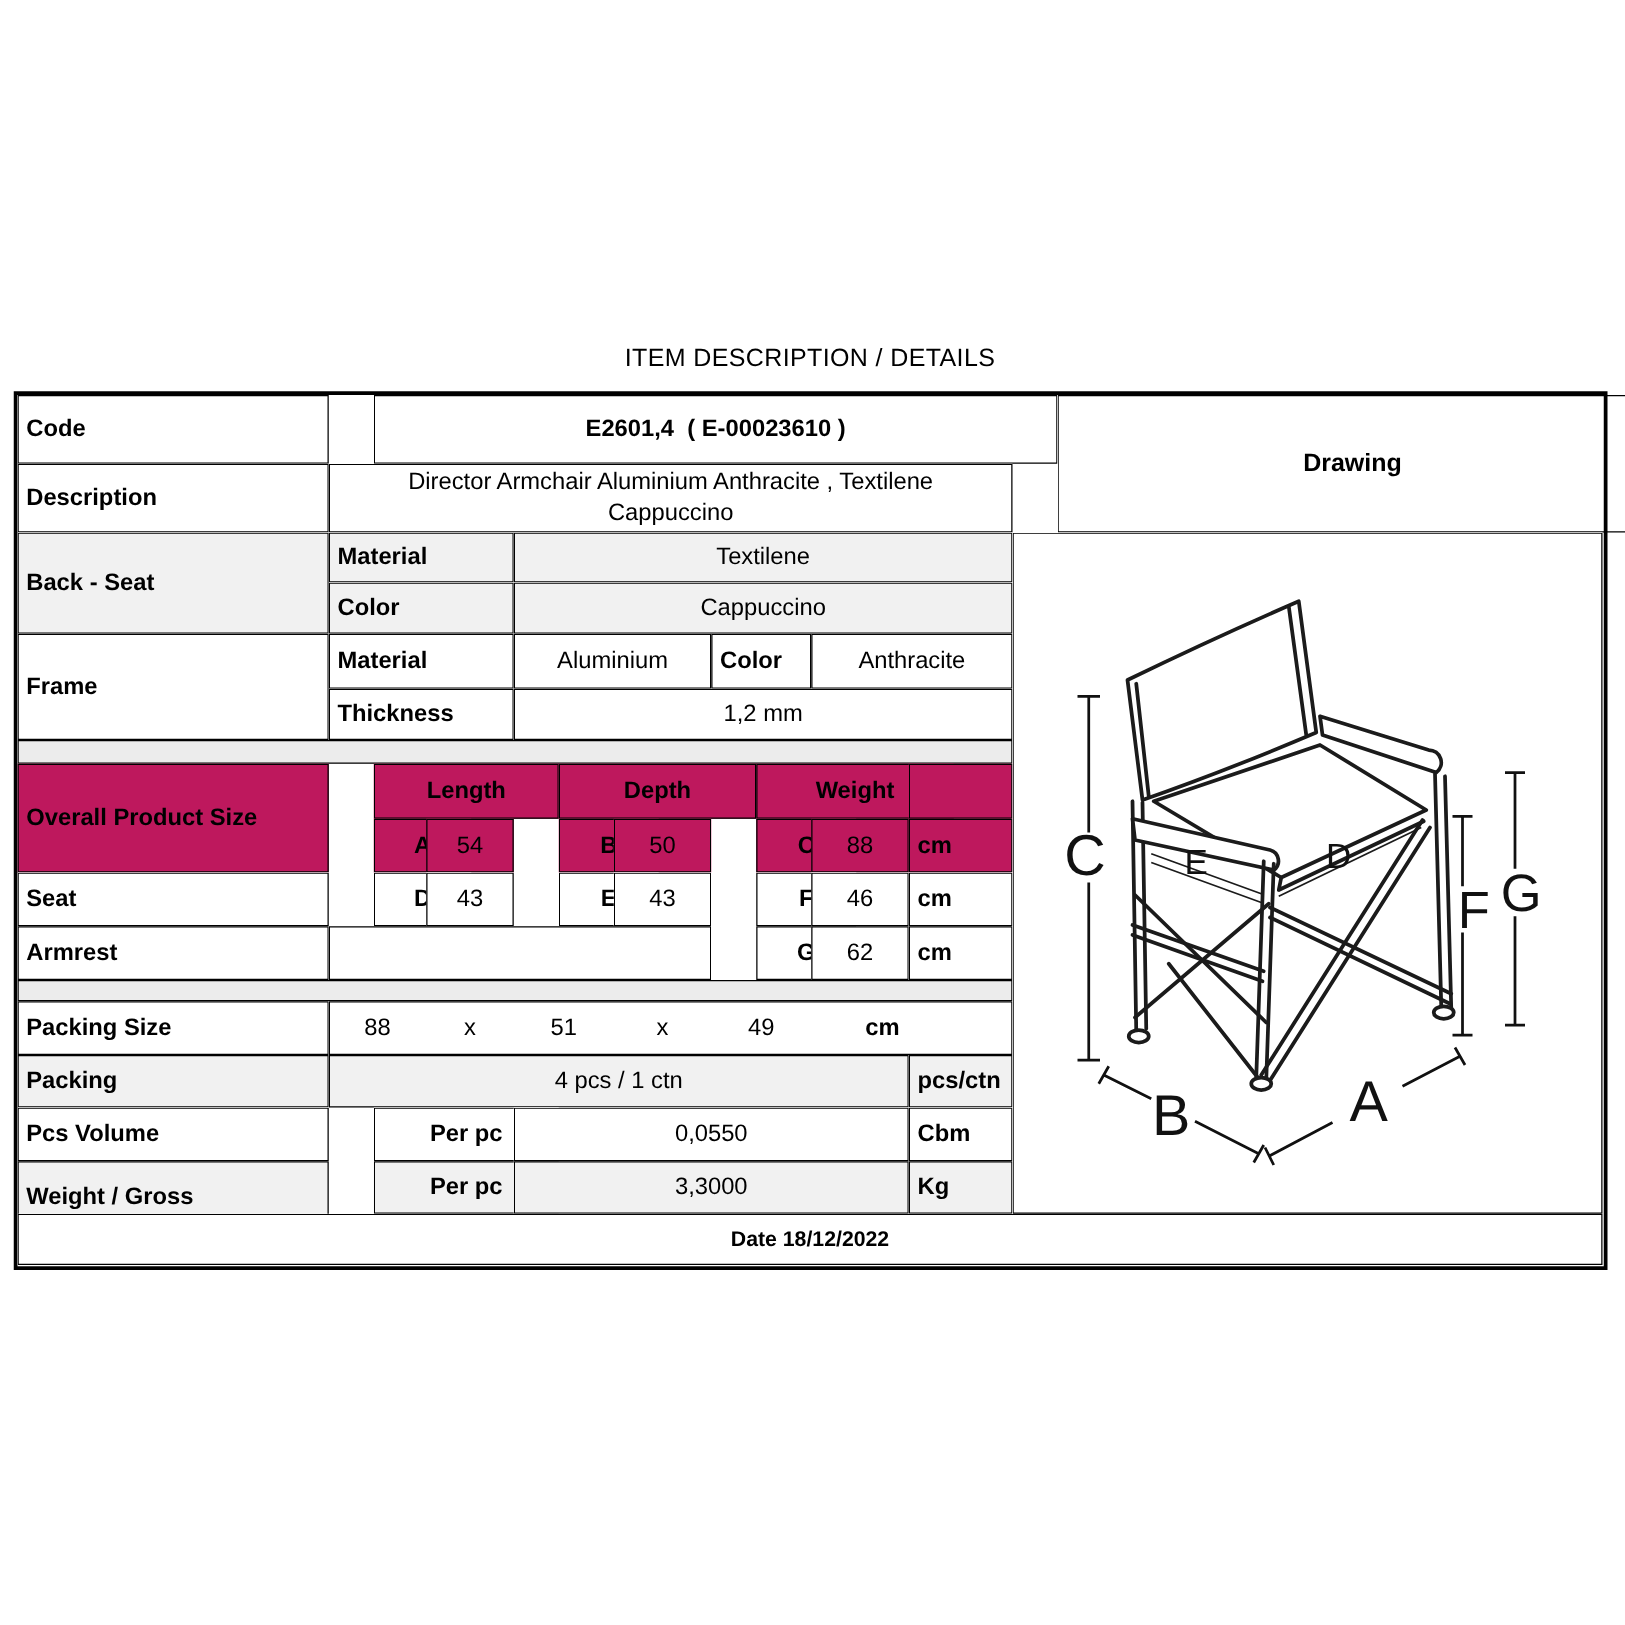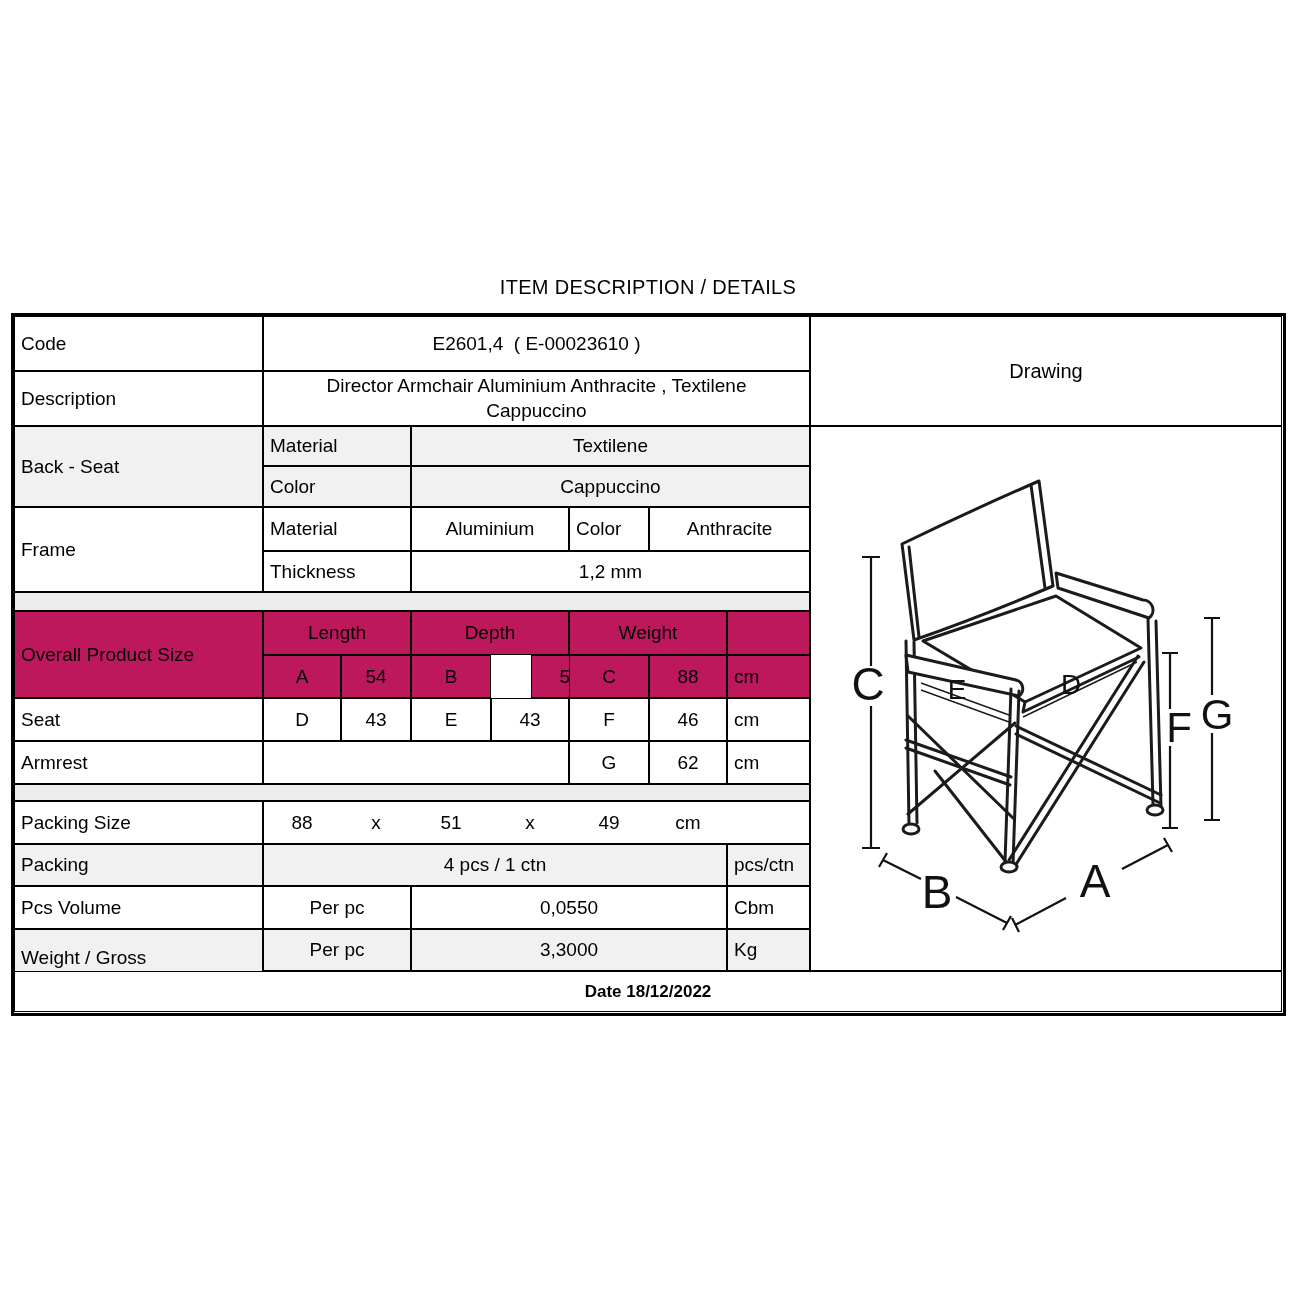--- a/index.html
+++ b/index.html
@@ -2,23 +2,23 @@
 <html><head>
 <meta charset="utf-8">
 <style>
   html,body{margin:0;padding:0;background:#fff;}
   body{font-family:"Liberation Sans", sans-serif; color:#000;}
   #page{position:relative;width:1300px;height:1300px;background:#fff;overflow:hidden;}
   .title{position:absolute;left:14px;top:276px;width:1268px;text-align:center;
          font-size:20px;font-weight:normal;letter-spacing:.3px;}
   .cell{position:absolute;box-sizing:border-box;display:flex;align-items:center;
         background:#fff;font-size:19px;box-shadow:inset 0 0 0 1px #000;overflow:hidden;}
-  .lab{font-weight:normal;justify-content:flex-start;padding-left:7px;}
+  .lab{font-weight:bold;justify-content:flex-start;padding-left:7px;}
   .val{justify-content:center;text-align:center;}
-  .bold{font-weight:normal;}
+  .bold{font-weight:bold;margin-left:36px;}
   .pre{white-space:pre;}
   .shade{background:#F1F1F1;}
   .yellow{background:#be185d;}
   .sep{background:#ECECEC;}
   .desc{line-height:1.3;padding:0 30px;}
   .outer{position:absolute;left:11px;top:313px;width:1275px;height:703px;
          box-sizing:border-box;border:3px solid #000;pointer-events:none;z-index:6;background:transparent;}
   .psz-grid{display:grid;grid-template-columns:78px 70px 80px 78px 80px 78px;align-items:center;}
   .psz-grid span{text-align:center;}
   .date{justify-content:center;font-size:17px;font-weight:bold;}
@@ -55,21 +55,21 @@
   <div class="cell sep" style="left:14px;top:592px;width:796px;height:19px;"></div>
 
   <div class="cell lab yellow" style="left:14px;top:611px;width:249px;height:87px;">Overall Product Size</div>
   <div class="cell val bold yellow" style="left:263px;top:611px;width:148px;height:44px;">Length</div>
   <div class="cell val bold yellow" style="left:411px;top:611px;width:158px;height:44px;">Depth</div>
   <div class="cell val bold yellow" style="left:569px;top:611px;width:158px;height:44px;">Weight</div>
   <div class="cell yellow" style="left:727px;top:611px;width:83px;height:44px;"></div>
   <div class="cell val bold yellow" style="left:263px;top:655px;width:78px;height:43px;">A</div>
   <div class="cell val yellow" style="left:341px;top:655px;width:70px;height:43px;">54</div>
   <div class="cell val bold yellow" style="left:411px;top:655px;width:80px;height:43px;">B</div>
-  <div class="cell val yellow" style="left:491px;top:655px;width:78px;height:43px;margin-left:40px;">50</div>
+  <div class="cell val yellow" style="left:491px;top:655px;width:78px;height:43px;">50</div>
   <div class="cell val bold yellow" style="left:569px;top:655px;width:80px;height:43px;">C</div>
   <div class="cell val yellow" style="left:649px;top:655px;width:78px;height:43px;">88</div>
   <div class="cell lab yellow" style="left:727px;top:655px;width:83px;height:43px;">cm</div>
 
   <div class="cell lab" style="left:14px;top:698px;width:249px;height:43px;">Seat</div>
   <div class="cell val bold" style="left:263px;top:698px;width:78px;height:43px;">D</div>
   <div class="cell val" style="left:341px;top:698px;width:70px;height:43px;">43</div>
   <div class="cell val bold" style="left:411px;top:698px;width:80px;height:43px;">E</div>
   <div class="cell val" style="left:491px;top:698px;width:78px;height:43px;">43</div>
   <div class="cell val bold" style="left:569px;top:698px;width:80px;height:43px;">F</div>

